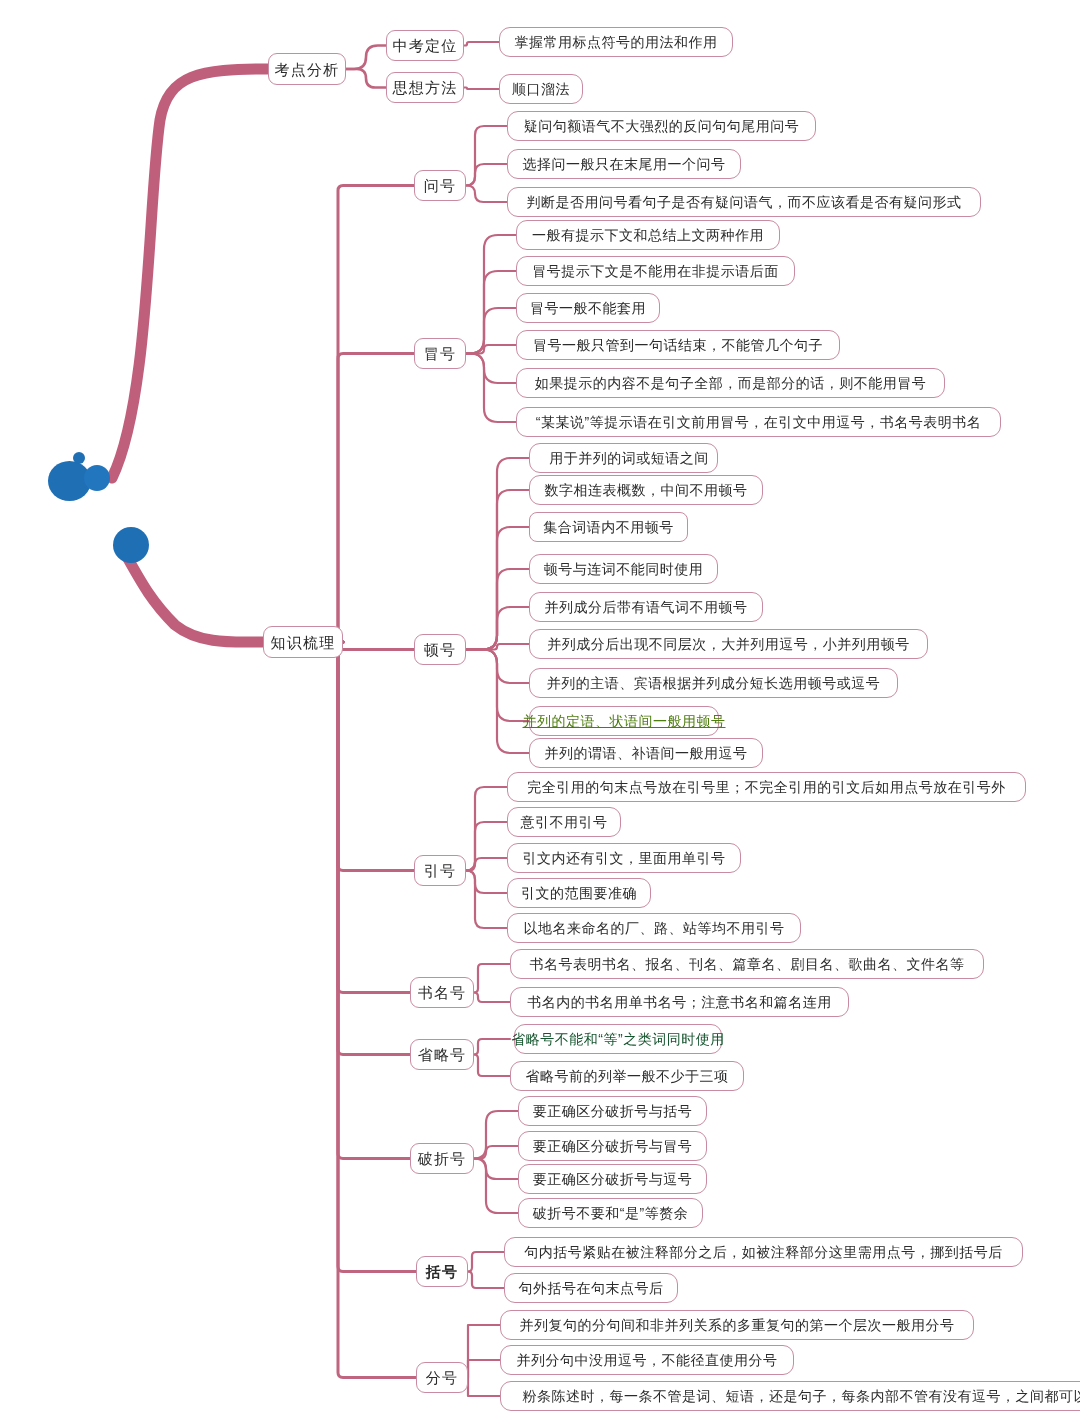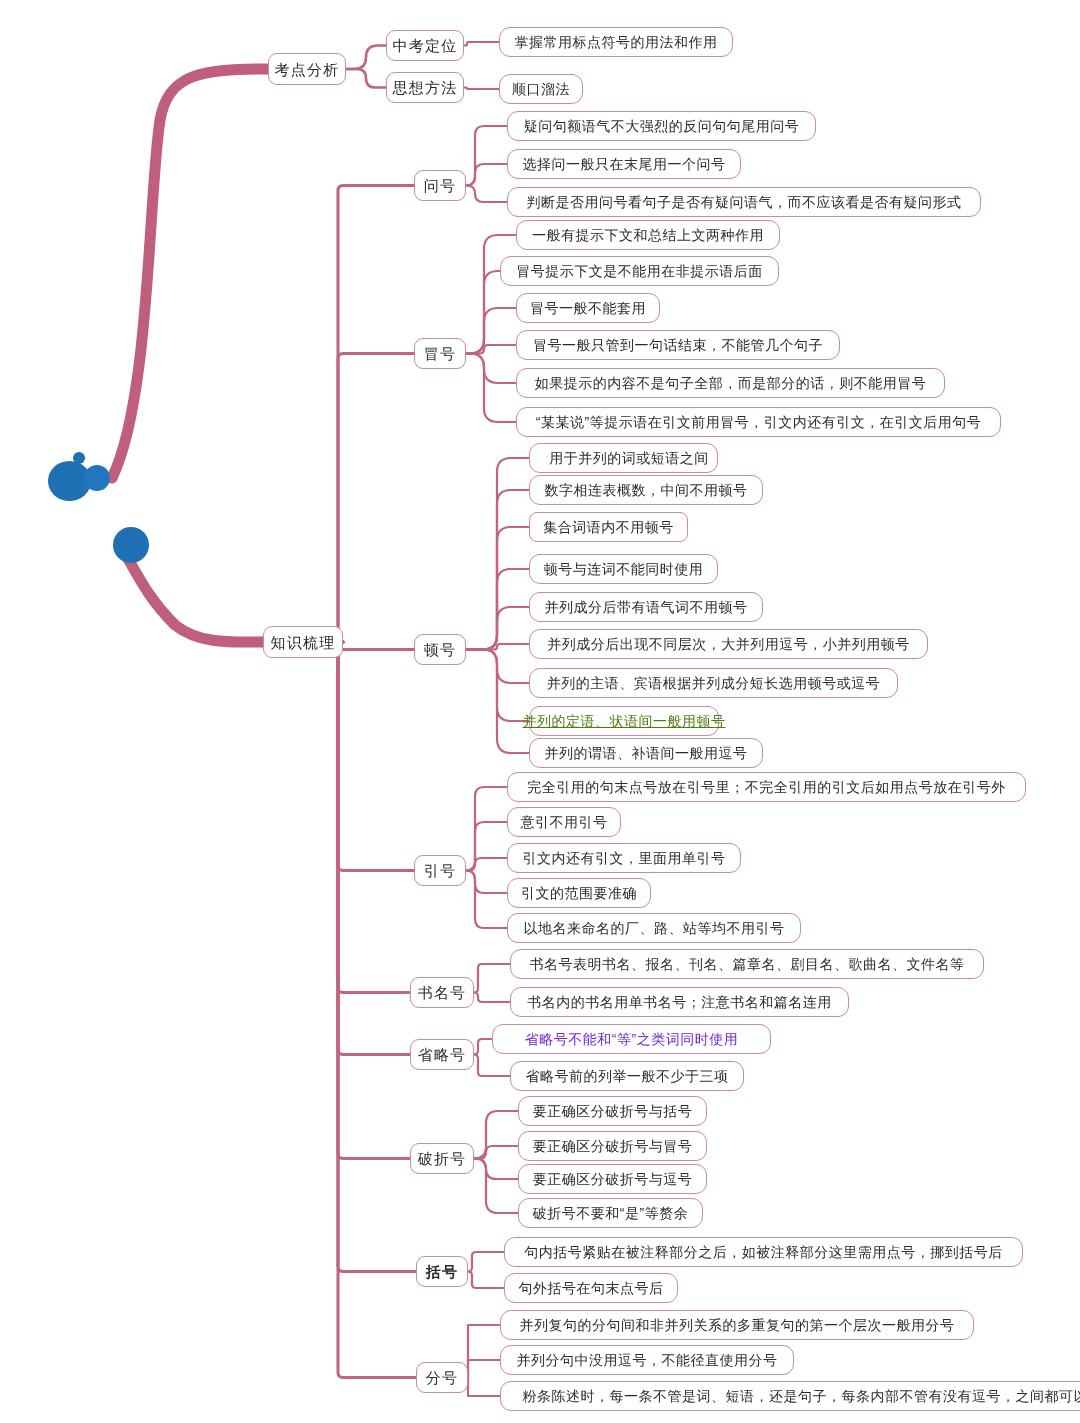--- a/index.html
+++ b/index.html
@@ -140,34 +140,34 @@
       </div>
       <div class="node leaf" style="left: 507px; top: 187px; width: 474px; height: 30px; border-color: rgb(201, 139, 162); color: rgb(43, 43, 43);">
         <span>判断是否用问号看句子是否有疑问语气，而不应该看是否有疑问形式</span>
       </div>
       <div class="node lvl2" style="left: 414px; top: 338px; width: 52px; height: 31px; border-color: rgb(201, 139, 162); color: rgb(43, 43, 43);">
         <span>冒号</span>
       </div>
       <div class="node leaf" style="left: 516px; top: 220px; width: 264px; height: 30px; border-color: rgb(201, 139, 162); color: rgb(43, 43, 43);">
         <span>一般有提示下文和总结上文两种作用</span>
       </div>
-      <div class="node leaf" style="left: 500px; top: 256px; width: 279px; height: 30px; border-color: rgb(201, 139, 162); color: rgb(43, 43, 43);">
+      <div class="node leaf" style="left: 516px; top: 256px; width: 279px; height: 30px; border-color: rgb(201, 139, 162); color: rgb(43, 43, 43);">
         <span>冒号提示下文是不能用在非提示语后面</span>
       </div>
       <div class="node leaf" style="left: 516px; top: 293px; width: 144px; height: 30px; border-color: rgb(201, 139, 162); color: rgb(43, 43, 43);">
         <span>冒号一般不能套用</span>
       </div>
       <div class="node leaf" style="left: 516px; top: 330px; width: 324px; height: 30px; border-color: rgb(201, 139, 162); color: rgb(43, 43, 43);">
         <span>冒号一般只管到一句话结束，不能管几个句子</span>
       </div>
       <div class="node leaf" style="left: 516px; top: 368px; width: 429px; height: 30px; border-color: rgb(201, 139, 162); color: rgb(43, 43, 43);">
         <span>如果提示的内容不是句子全部，而是部分的话，则不能用冒号</span>
       </div>
       <div class="node leaf" style="left: 516px; top: 407px; width: 485px; height: 30px; border-color: rgb(201, 139, 162); color: rgb(43, 43, 43);">
-        <span>“某某说”等提示语在引文前用冒号，引文内还有引文，在引文后用句号</span>
+        <span>“某某说”等提示语在引文前用冒号，在引文中用逗号，书名号表明书名</span>
       </div>
       <div class="node lvl2" style="left: 414px; top: 634px; width: 52px; height: 31px; border-color: rgb(201, 139, 162); color: rgb(43, 43, 43);">
         <span>顿号</span>
       </div>
       <div class="node leaf" style="left: 529px; top: 443px; width: 189px; height: 30px; border-color: rgb(201, 139, 162); color: rgb(43, 43, 43); padding-left: 20px;">
         <span>用于并列的词或短语之间</span>
       </div>
       <div class="node leaf" style="left: 529px; top: 475px; width: 234px; height: 30px; border-color: rgb(201, 139, 162); color: rgb(43, 43, 43);">
         <span>数字相连表概数，中间不用顿号</span>
       </div>
@@ -215,21 +215,21 @@
       </div>
       <div class="node leaf" style="left: 510px; top: 949px; width: 474px; height: 30px; border-color: rgb(201, 139, 162); color: rgb(43, 43, 43);">
         <span>书名号表明书名、报名、刊名、篇章名、剧目名、歌曲名、文件名等</span>
       </div>
       <div class="node leaf" style="left: 510px; top: 987px; width: 339px; height: 30px; border-color: rgb(201, 139, 162); color: rgb(43, 43, 43);">
         <span>书名内的书名用单书名号；注意书名和篇名连用</span>
       </div>
       <div class="node lvl2" style="left: 410px; top: 1039px; width: 64px; height: 31px; border-color: rgb(201, 139, 162); color: rgb(43, 43, 43);">
         <span>省略号</span>
       </div>
-      <div class="node leaf" style="left: 492px; top: 1024px; width: 279px; height: 30px; border-color: rgb(201, 139, 162); color: #6d28d9;">
+      <div class="node leaf" style="left: 514px; top: 1024px; width: 208px; height: 30px; border-color: rgb(201, 139, 162); color: #14532d;">
         <span>省略号不能和“等”之类词同时使用</span>
       </div>
       <div class="node leaf" style="left: 510px; top: 1061px; width: 234px; height: 30px; border-color: rgb(201, 139, 162); color: rgb(43, 43, 43);">
         <span>省略号前的列举一般不少于三项</span>
       </div>
       <div class="node lvl2" style="left: 410px; top: 1143px; width: 64px; height: 31px; border-color: rgb(201, 139, 162); color: rgb(43, 43, 43);">
         <span>破折号</span>
       </div>
       <div class="node leaf" style="left: 518px; top: 1096px; width: 189px; height: 30px; border-color: rgb(201, 139, 162); color: rgb(43, 43, 43);">
         <span>要正确区分破折号与括号</span>

